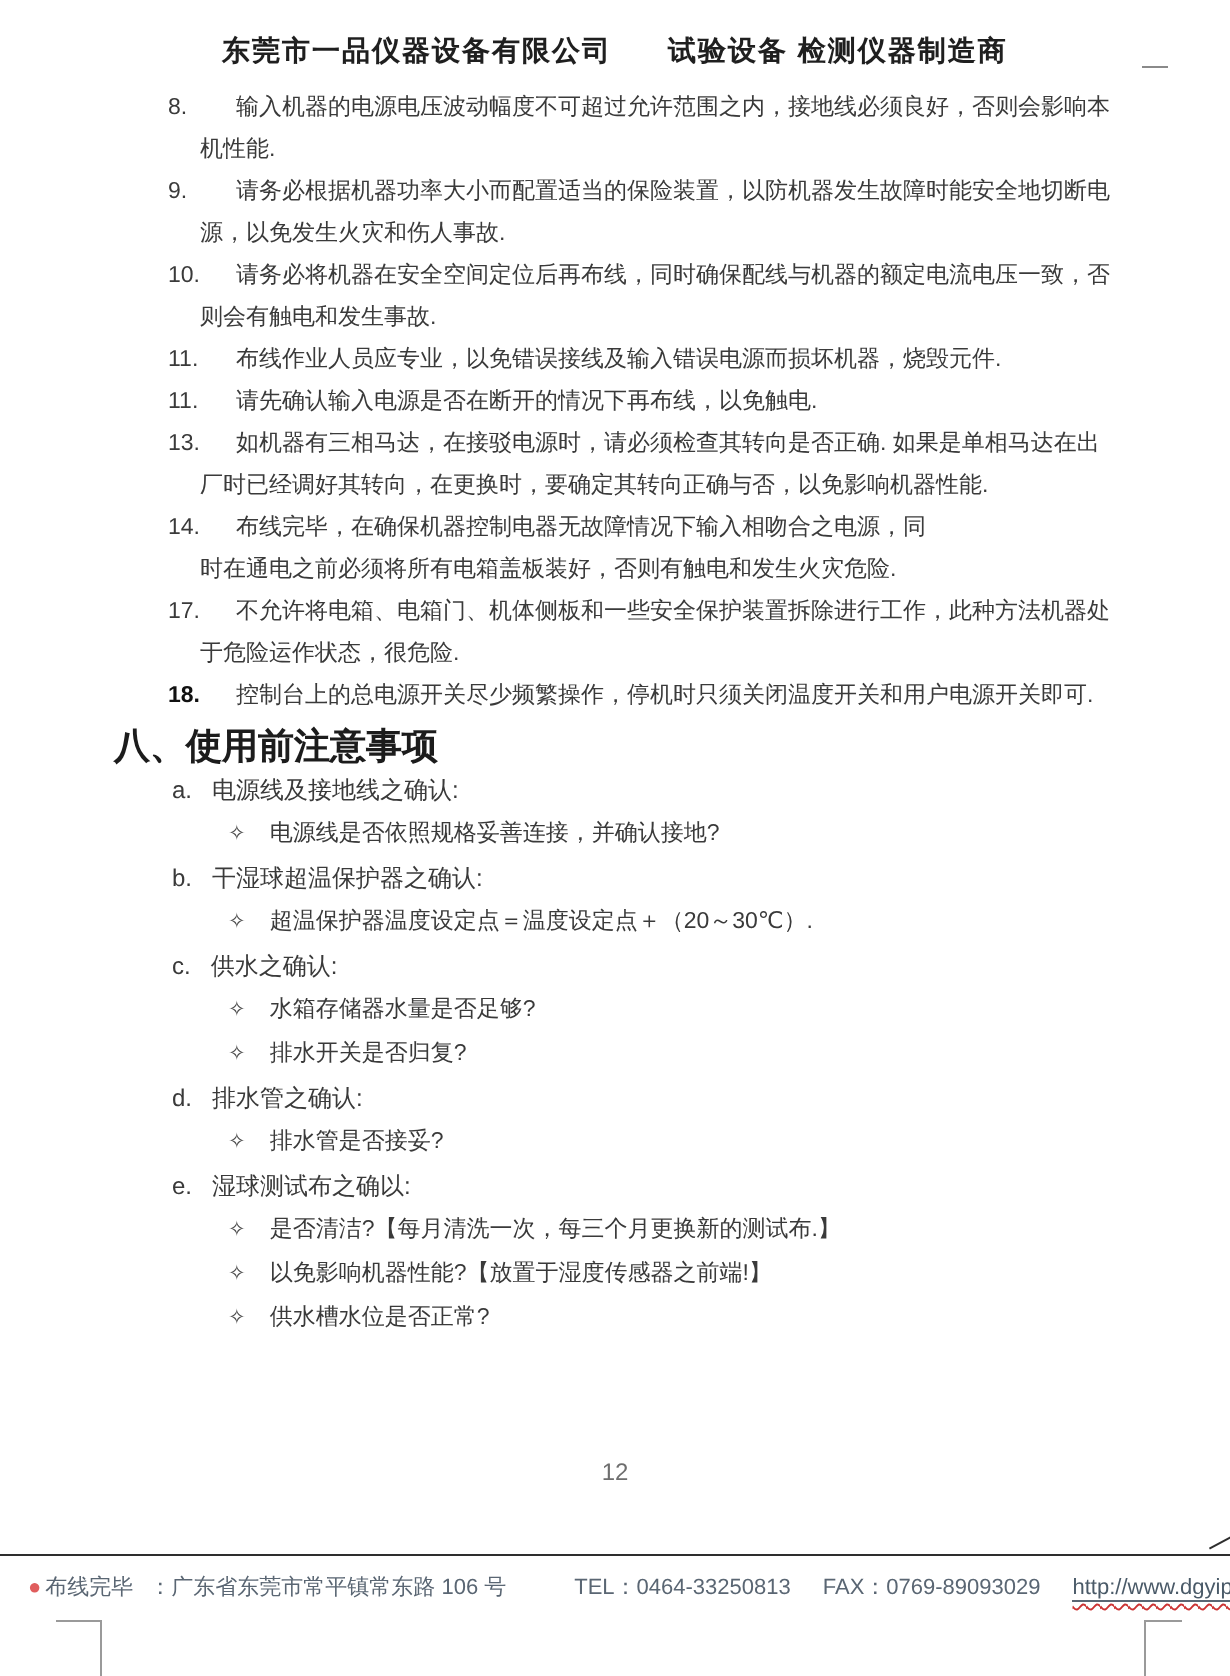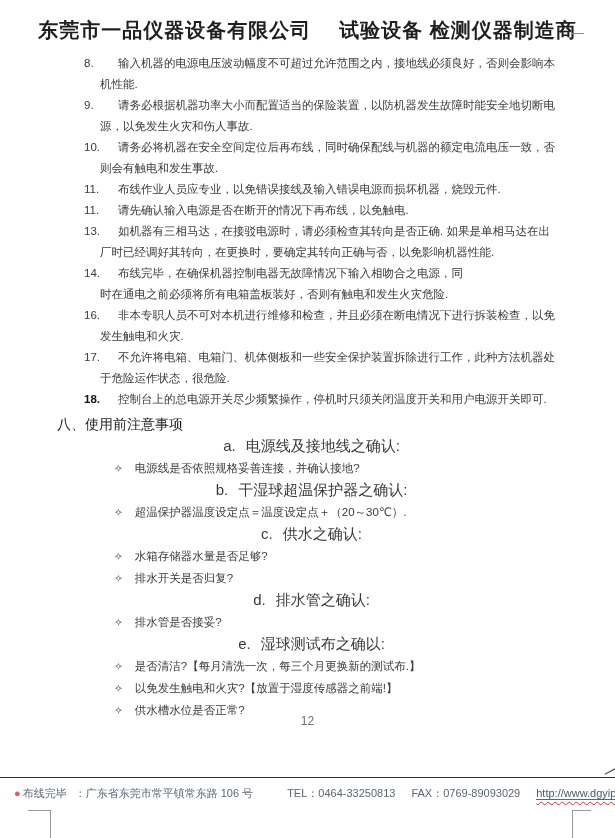--- a/index.html
+++ b/index.html
@@ -8,21 +8,21 @@
     width: 615px; height: 838px;
     background: #ffffff;
     overflow: hidden;
     font-family: "Liberation Sans", "DejaVu Sans", sans-serif;
     color: #3a3a3a;
   }
   
   .header {
     margin-top: 17px;
     text-align: center;
-    font-size: 20px;
+    font-size: 14px;
     font-weight: bold;
     color: #1f1f1f;
     letter-spacing: 1px;
     white-space: nowrap;
   }
   .header .tagline { margin-left: 28px; }
   .top-right-dash {
     position: absolute; left: 571px; top: 33px;
     width: 13px; height: 1px; background: #8a8a8a;
   }
@@ -39,40 +39,40 @@
     color: #3a3a3a;
   }
   .num-item .num {
     position: absolute; left: -16px; top: 0;
     text-indent: 0; white-space: nowrap;
   }
   .num-item .num.bold { font-weight: bold; color: #111; }
   
   .sec-heading {
     margin: 3px 0 0 57px;
-    font-size: 14px;
-    font-weight: normal;
+    font-size: 18px;
+    font-weight: bold;
     color: #1c1c1c;
     line-height: 22px;
   }
   .letter-item {
-    margin-left: 48px; margin-right: 40px;
-    font-size: 15px; line-height: 22px; text-align: center;
+    margin-left: 86px; margin-right: 40px;
+    font-size: 12px; line-height: 22px;
   }
   .letter-item .letter { margin-right: 10px; }
   .sub-item {
     margin-left: 114px; margin-right: 40px;
     font-size: 11.5px; line-height: 22px;
   }
   .sub-item .diamond {
     margin-right: 12px; font-size: 10.5px; color: #4a4a4a;
   }
   
   .page-number {
-    position: absolute; left: 0; right: 0; top: 714px;
+    position: absolute; left: 0; right: 0; top: 729px;
     text-align: center; font-size: 12px; color: #6e6e6e;
   }
   .footer-rule {
     position: absolute; left: 0; right: 0; top: 777px;
     height: 1px; background: #2e2e2e;
   }
   .footer-rule-tick {
     position: absolute; right: -1px; top: 771px;
     width: 12px; height: 1px; background: #2e2e2e;
     transform: rotate(-28deg);
@@ -119,21 +119,20 @@
 
   <div class="num-list">
     <div class="num-item"><span class="num">8.</span><span>输入机器的电源电压波动幅度不可超过允许范围之内，接地线必须良好，否则会影响本机性能.</span></div>
     <div class="num-item"><span class="num">9.</span><span>请务必根据机器功率大小而配置适当的保险装置，以防机器发生故障时能安全地切断电源，以免发生火灾和伤人事故.</span></div>
     <div class="num-item"><span class="num">10.</span><span>请务必将机器在安全空间定位后再布线，同时确保配线与机器的额定电流电压一致，否则会有触电和发生事故.</span></div>
     <div class="num-item"><span class="num">11.</span><span>布线作业人员应专业，以免错误接线及输入错误电源而损坏机器，烧毁元件.</span></div>
     <div class="num-item"><span class="num">11.</span><span>请先确认输入电源是否在断开的情况下再布线，以免触电.</span></div>
     <div class="num-item"><span class="num">13.</span><span>如机器有三相马达，在接驳电源时，请必须检查其转向是否正确. 如果是单相马达在出厂时已经调好其转向，在更换时，要确定其转向正确与否，以免影响机器性能.</span></div>
     <div class="num-item"><span class="num">14.</span><span>布线完毕，在确保机器控制电器无故障情况下输入相吻合之电源，同
 时在通电之前必须将所有电箱盖板装好，否则有触电和发生火灾危险.</span></div>
-    <div class="num-item"><span class="num">16.</span><span>非本专职人员不可对本机进行维修和检查，并且必须在断电情况下进行拆装检查，以免发生触电和火灾.</span></div>
     <div class="num-item"><span class="num">17.</span><span>不允许将电箱、电箱门、机体侧板和一些安全保护装置拆除进行工作，此种方法机器处于危险运作状态，很危险.</span></div>
     <div class="num-item"><span class="num bold">18.</span><span>控制台上的总电源开关尽少频繁操作，停机时只须关闭温度开关和用户电源开关即可.</span></div>
   </div>
 
   <div class="sec-heading">八、使用前注意事项</div>
 
   <div>
     <div class="letter-item"><span class="letter">a.</span><span>电源线及接地线之确认:</span></div>
     <div class="sub-item"><span class="diamond">✧</span><span>电源线是否依照规格妥善连接，并确认接地?</span></div>
 
@@ -142,21 +141,21 @@
 
     <div class="letter-item"><span class="letter">c.</span><span>供水之确认:</span></div>
     <div class="sub-item"><span class="diamond">✧</span><span>水箱存储器水量是否足够?</span></div>
     <div class="sub-item"><span class="diamond">✧</span><span>排水开关是否归复?</span></div>
 
     <div class="letter-item"><span class="letter">d.</span><span>排水管之确认:</span></div>
     <div class="sub-item"><span class="diamond">✧</span><span>排水管是否接妥?</span></div>
 
     <div class="letter-item"><span class="letter">e.</span><span>湿球测试布之确以:</span></div>
     <div class="sub-item"><span class="diamond">✧</span><span>是否清洁?【每月清洗一次，每三个月更换新的测试布.】</span></div>
-    <div class="sub-item"><span class="diamond">✧</span><span>以免发生触电和火灾?【放置于湿度传感器之前端!】</span></div>
+    <div class="sub-item"><span class="diamond">✧</span><span>以免影响机器性能?【放置于湿度传感器之前端!】</span></div>
     <div class="sub-item"><span class="diamond">✧</span><span>供水槽水位是否正常?</span></div>
   </div>
 
   <div class="page-number">12</div>
 
   <div class="footer-rule"></div>
   <div class="footer-rule-tick"></div>
 
   <div class="footer-line">
     <span class="bullet">●</span>

